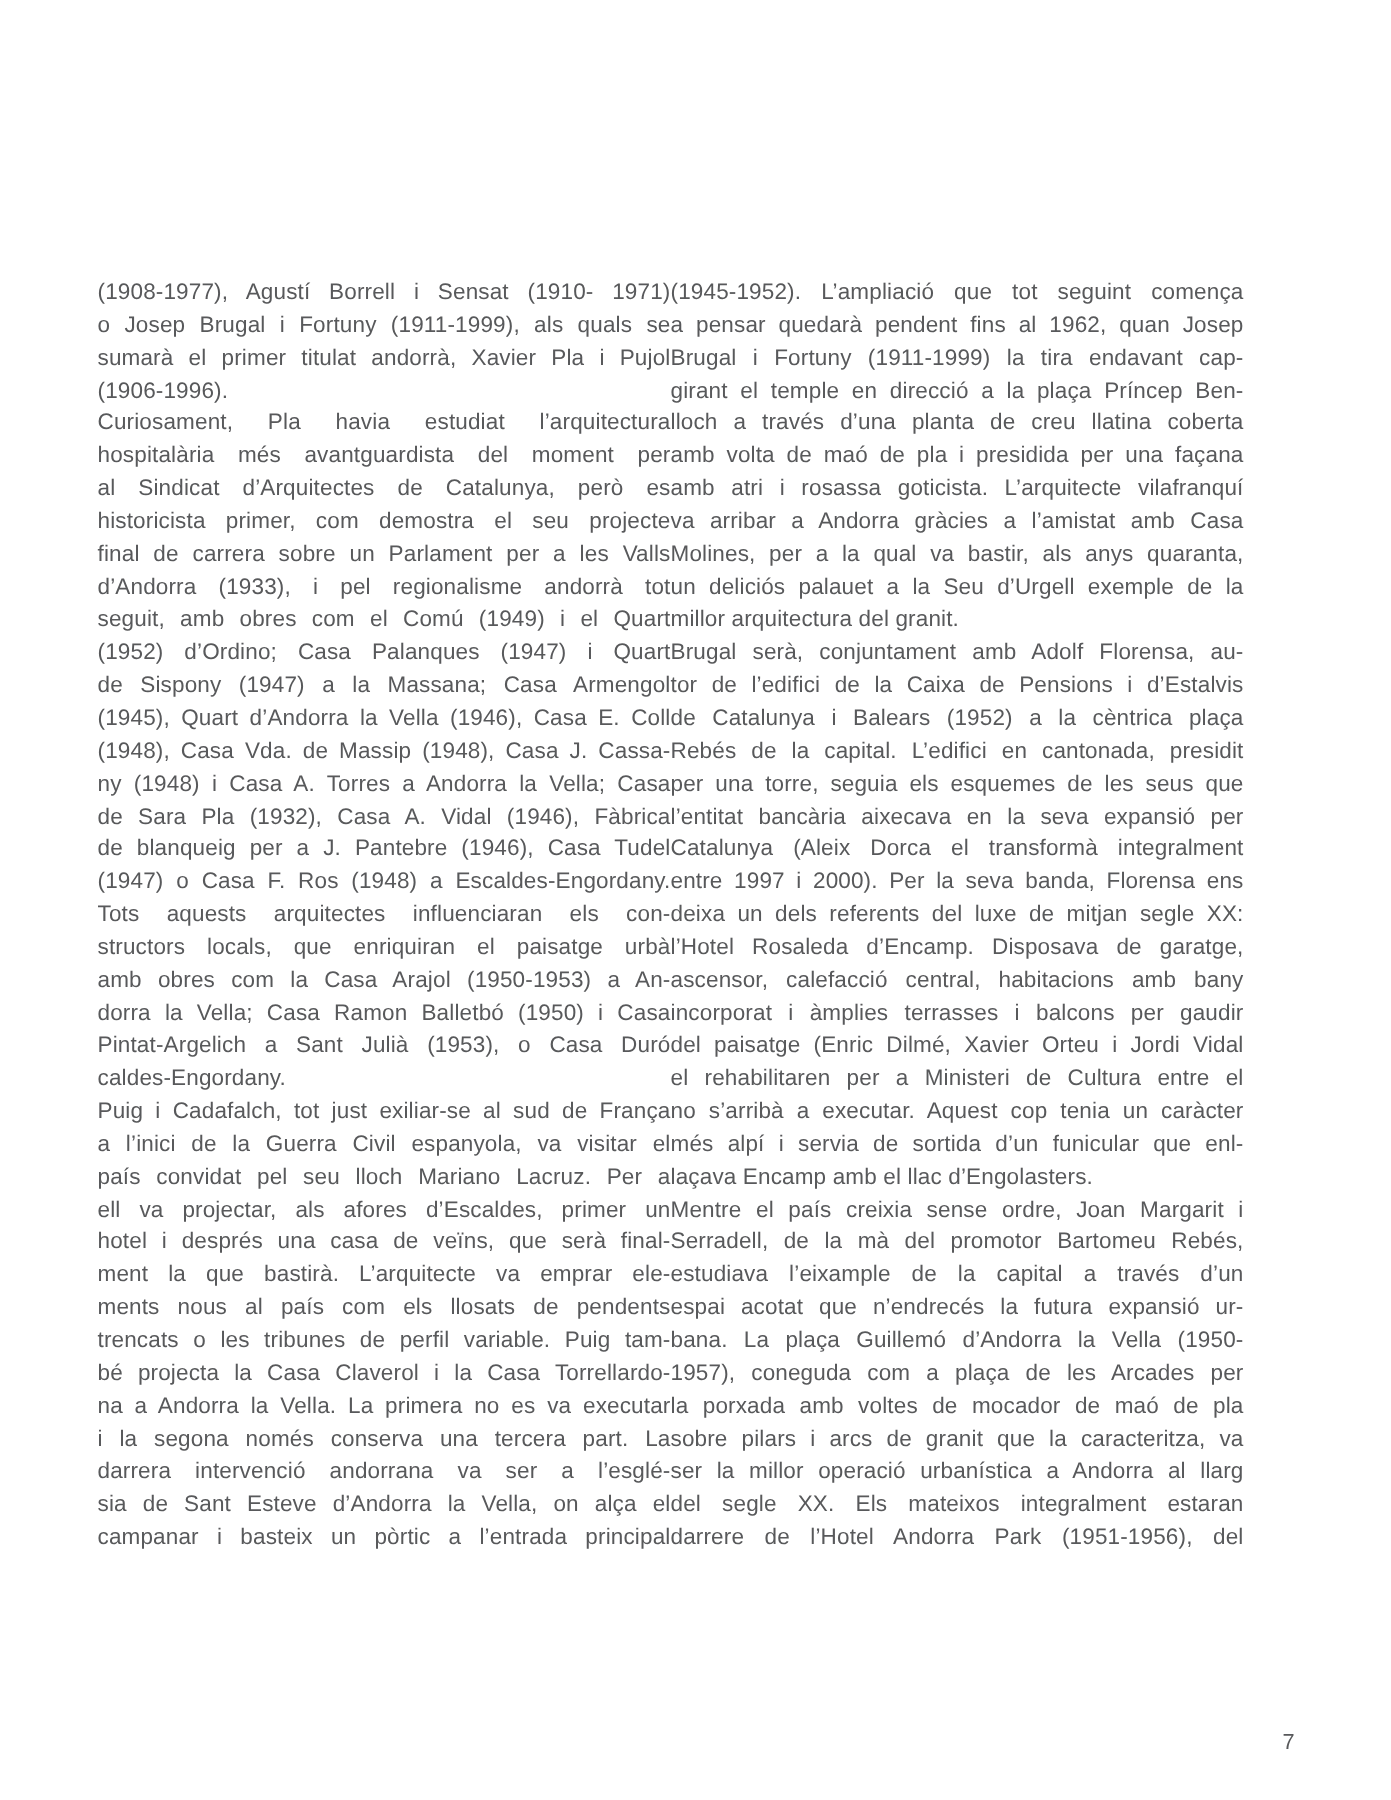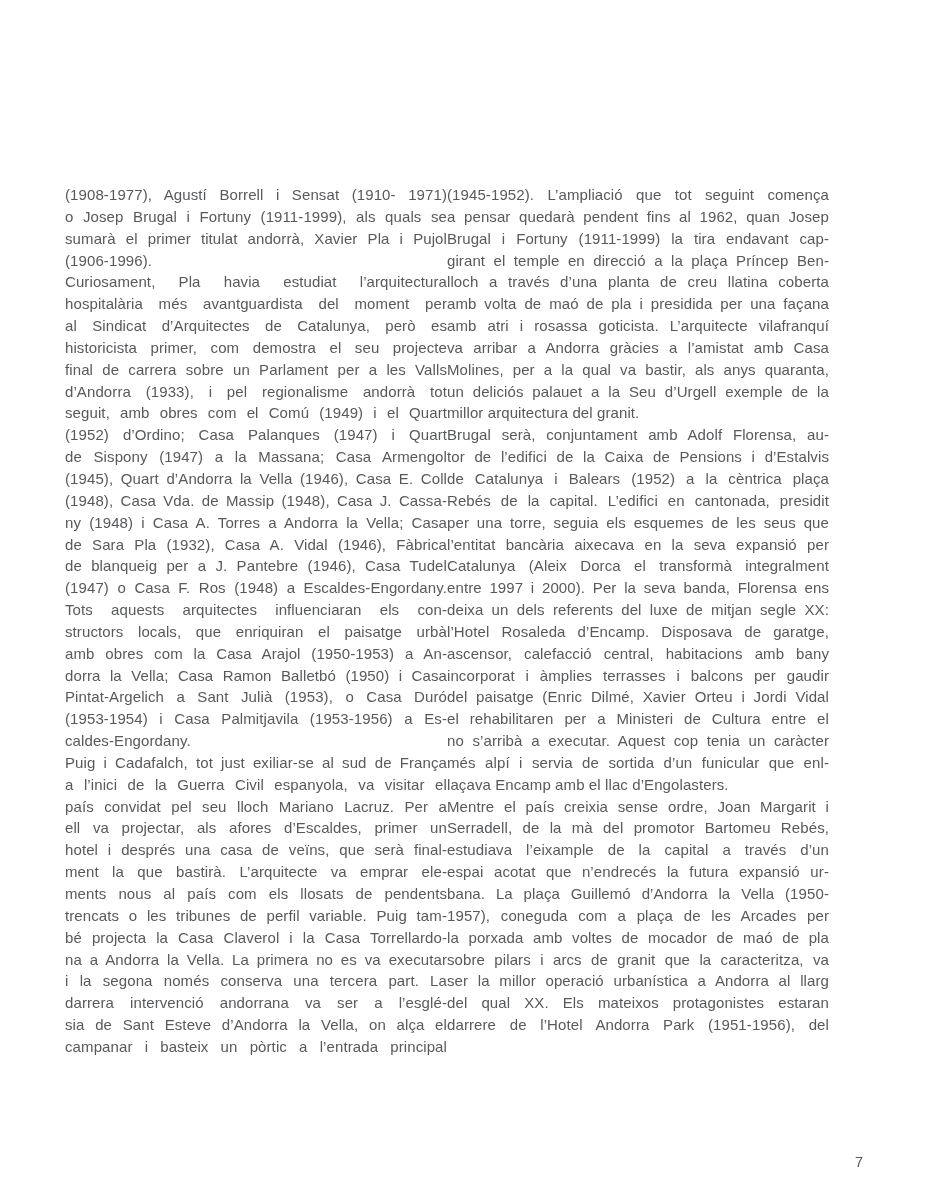--- a/index.html
+++ b/index.html
@@ -74,21 +74,20 @@
         <div class="line">(1948), Casa Vda. de Massip (1948), Casa J. Cassa-</div>
         <div class="line">ny (1948) i Casa A. Torres a Andorra la Vella; Casa</div>
         <div class="line">de Sara Pla (1932), Casa A. Vidal (1946), Fàbrica</div>
         <div class="line">de blanqueig per a J. Pantebre (1946), Casa Tudel</div>
         <div class="line">(1947) o Casa F. Ros (1948) a Escaldes-Engordany.</div>
         <div class="line">Tots aquests arquitectes influenciaran els con-</div>
         <div class="line">structors locals, que enriquiran el paisatge urbà</div>
         <div class="line">amb obres com la Casa Arajol (1950-1953) a An-</div>
         <div class="line">dorra la Vella; Casa Ramon Balletbó (1950) i Casa</div>
         <div class="line">Pintat-Argelich a Sant Julià (1953), o Casa Duró</div>
-        <div class="line">(1953-1954) i Casa Palmitjavila (1953-1956) a Es-</div>
         <div class="line para-end">caldes-Engordany.</div>
         <div class="line">Puig i Cadafalch, tot just exiliar-se al sud de França</div>
         <div class="line">a l’inici de la Guerra Civil espanyola, va visitar el</div>
         <div class="line">país convidat pel seu lloch Mariano Lacruz. Per a</div>
         <div class="line">ell va projectar, als afores d’Escaldes, primer un</div>
         <div class="line">hotel i després una casa de veïns, que serà final-</div>
         <div class="line">ment la que bastirà. L’arquitecte va emprar ele-</div>
         <div class="line">ments nous al país com els llosats de pendents</div>
         <div class="line">trencats o les tribunes de perfil variable. Puig tam-</div>
         <div class="line">bé projecta la Casa Claverol i la Casa Torrellardo-</div>
@@ -129,18 +128,18 @@
         <div class="line para-end">laçava Encamp amb el llac d’Engolasters.</div>
         <div class="line">Mentre el país creixia sense ordre, Joan Margarit i</div>
         <div class="line">Serradell, de la mà del promotor Bartomeu Rebés,</div>
         <div class="line">estudiava l’eixample de la capital a través d’un</div>
         <div class="line">espai acotat que n’endrecés la futura expansió ur-</div>
         <div class="line">bana. La plaça Guillemó d’Andorra la Vella (1950-</div>
         <div class="line">1957), coneguda com a plaça de les Arcades per</div>
         <div class="line">la porxada amb voltes de mocador de maó de pla</div>
         <div class="line">sobre pilars i arcs de granit que la caracteritza, va</div>
         <div class="line">ser la millor operació urbanística a Andorra al llarg</div>
-        <div class="line">del qual XX. Els mateixos protagonistes estaran</div>
+        <div class="line">del segle XX. Els mateixos integralment estaran</div>
         <div class="line">darrere de l’Hotel Andorra Park (1951-1956), del</div>
       </div>
   </div>
   <div class="page-number">7</div>
 </div>
 
 </body></html>

